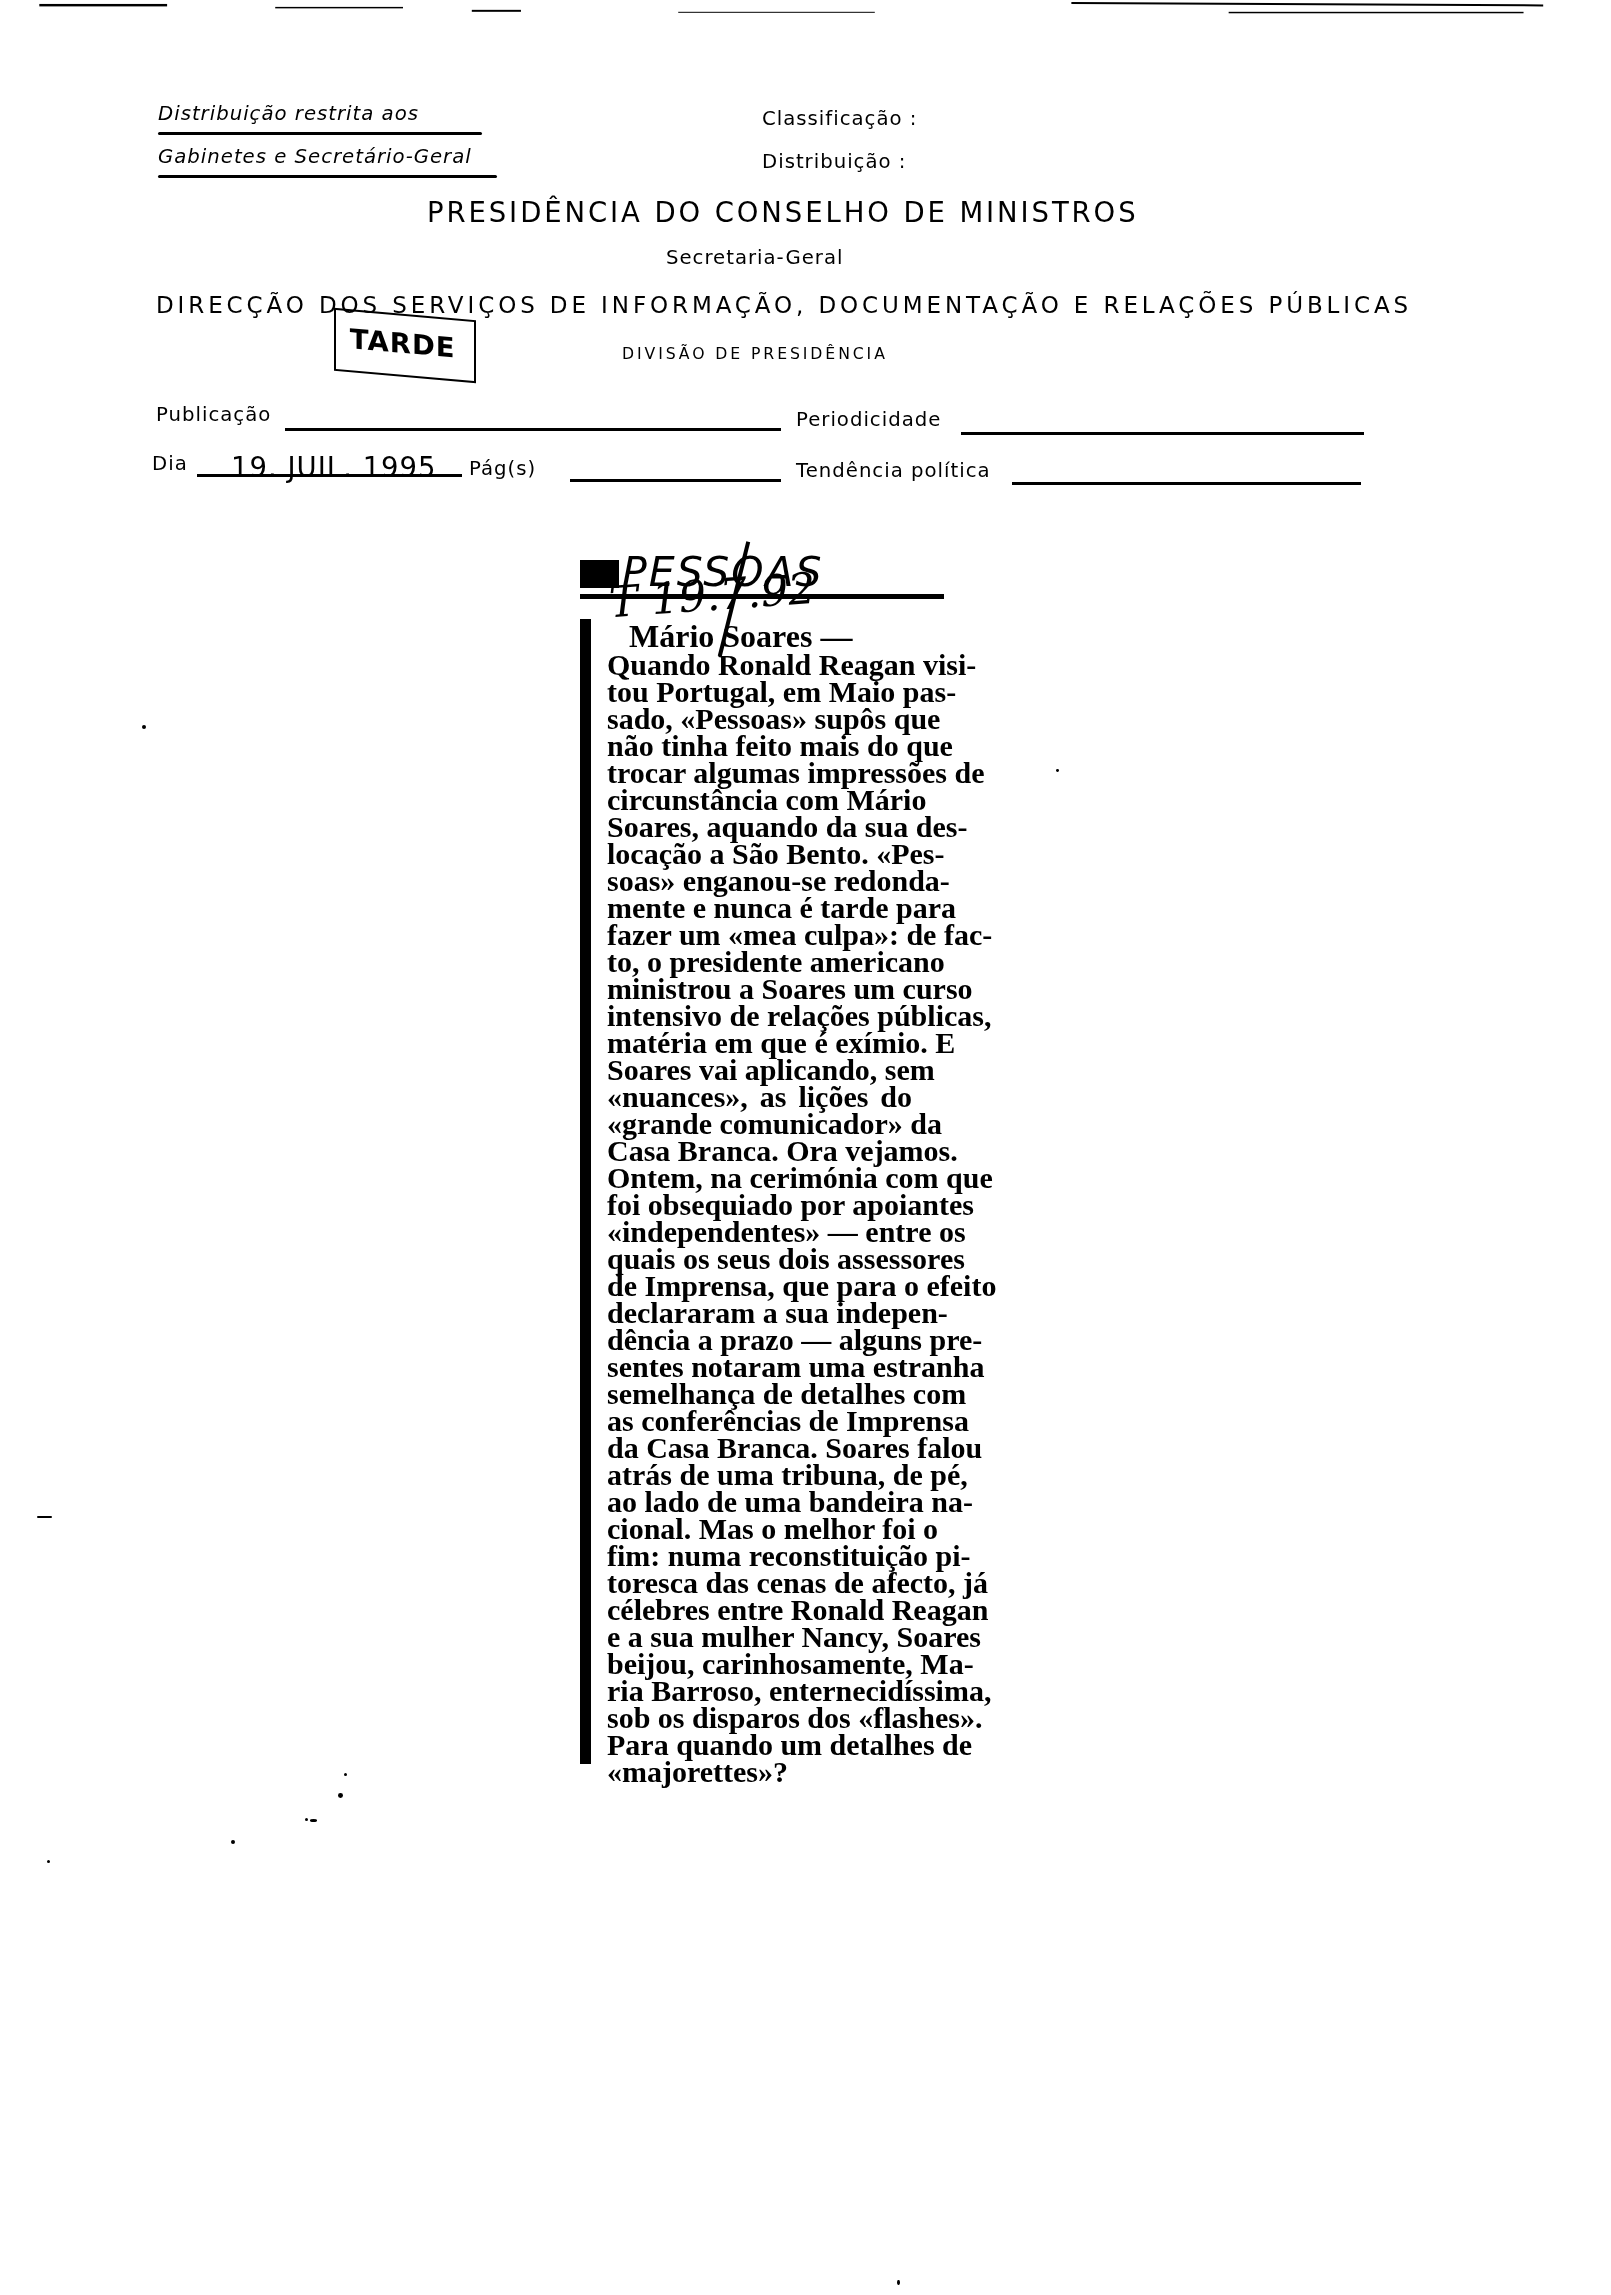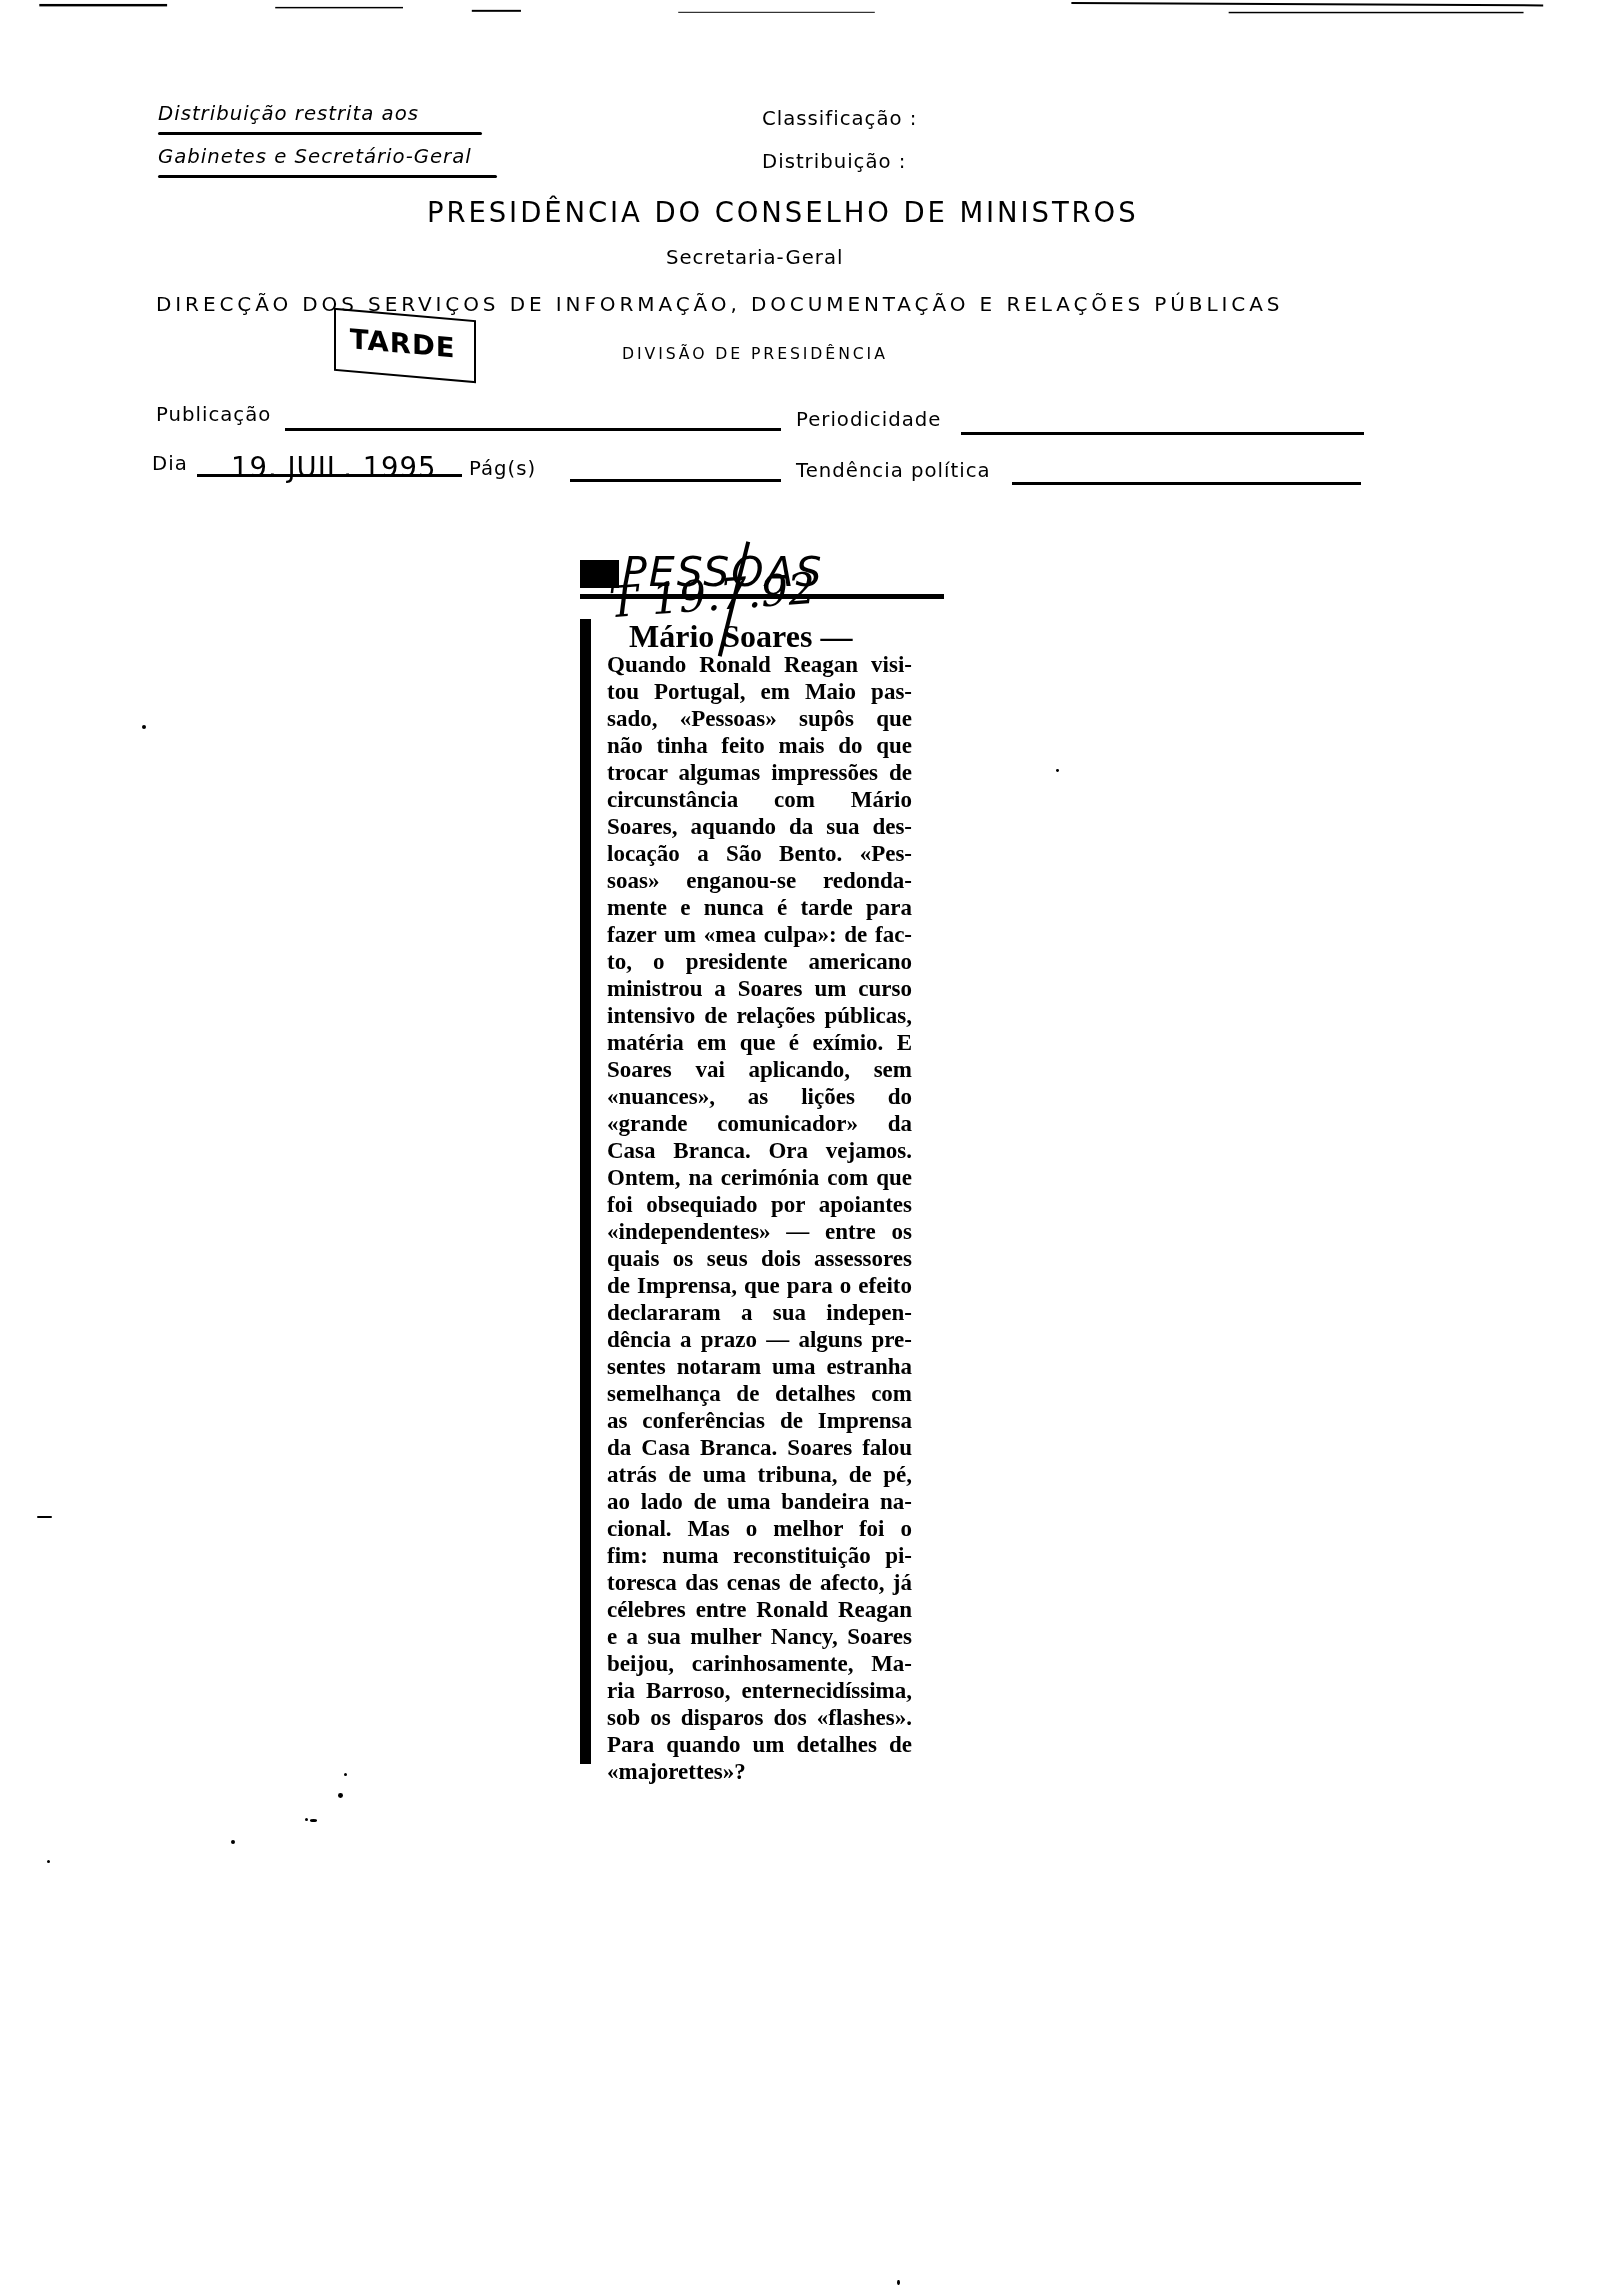--- a/index.html
+++ b/index.html
@@ -5,36 +5,36 @@
   html, body { margin: 0; padding: 0; background: #ffffff; }
   body { width: 1612px; height: 2295px; position: relative; overflow: hidden; color: #000; }
   .abs { position: absolute; }
   .sans { font-family: "DejaVu Sans", "Liberation Sans", sans-serif; }
   .serif { font-family: "Liberation Serif", "DejaVu Serif", serif; text-align: center; }
   .noise-top { position: absolute; top: 0; left: 0; width: 1612px; height: 19.7px; }
   .dist-line { font-style: italic; font-size: 19.7px; letter-spacing: 1px; }
   .uline { position: absolute; height: 3.4px; background: #000; border-radius: 1.5px; }
   .header-title { font-size: 27.5px; letter-spacing: 2.9px; }
   .sub { font-size: 19.7px; letter-spacing: 1px; }
-  .direccao { font-size: 20px; letter-spacing: 3.9px; white-space: nowrap; }
+  .direccao { font-size: 23px; letter-spacing: 3.9px; white-space: nowrap; }
   .divisao { font-size: 15.7px; letter-spacing: 2.9px; }
   .stamp { position: absolute; left: 334px; top: 314px; width: 138px; height: 59px;
            border: 2.9px solid #000; transform: skewY(5deg); }
   .stamp span { position: absolute; left: 13.8px; top: 10.8px; font-size: 27.5px; font-weight: bold; letter-spacing: 1px; }
   .field-label { font-size: 19.7px; letter-spacing: 1px; }
   .field-line { position: absolute; height: 2.5px; background: #000; }
   .date-val { font-size: 27.5px; letter-spacing: 1px; }
   .bar-left { position: absolute; left: 580px; top: 619px; width: 10.8px; height: 1145px; background: #000; }
   .pessoas-block { position: absolute; left: 580px; top: 560px; width: 39px; height: 27.5px; background: #000; }
   .pessoas { position: absolute; left: 622px; top: 548px; font-size: 41px; font-style: italic; letter-spacing: 2px; }
   .hrule { position: absolute; left: 580px; top: 594px; width: 364px; height: 4.9px; background: #000; }
   .handwriting { position: absolute; left: 609px; top: 570px; font-size: 43px; font-style: italic; font-family: "DejaVu Serif", serif; transform: rotate(-4deg); }
   .slash { position: absolute; left: 732px; top: 540px; width: 3.9px; height: 118px; background: #000; transform: rotate(14deg); }
   .article-title { position: absolute; left: 629px; top: 618px; font-size: 32px; font-weight: bold; }
-  .article-body { position: absolute; left: 607px; top: 651px; width: 305px; font-size: 23px; line-height: 27px; font-weight: bold; text-align: justify; }
+  .article-body { position: absolute; left: 607px; top: 651px; width: 305px; font-size: 30px; line-height: 27px; font-weight: bold; text-align: justify; }
   .article-body .line { display: block; text-align: justify; text-align-last: justify; white-space: nowrap; }
   .article-body .line.last { text-align-last: left; }
   .dot { position: absolute; background: #000; border-radius: 50%; }
 </style>
 </head>
 <body>
 
 <svg class="noise-top" width="1612" height="19.7" viewBox="0 0 3280 40">
   <rect x="80" y="8" width="260" height="5" fill="#000"></rect>
   <rect x="560" y="14" width="260" height="3" fill="#000"></rect>

